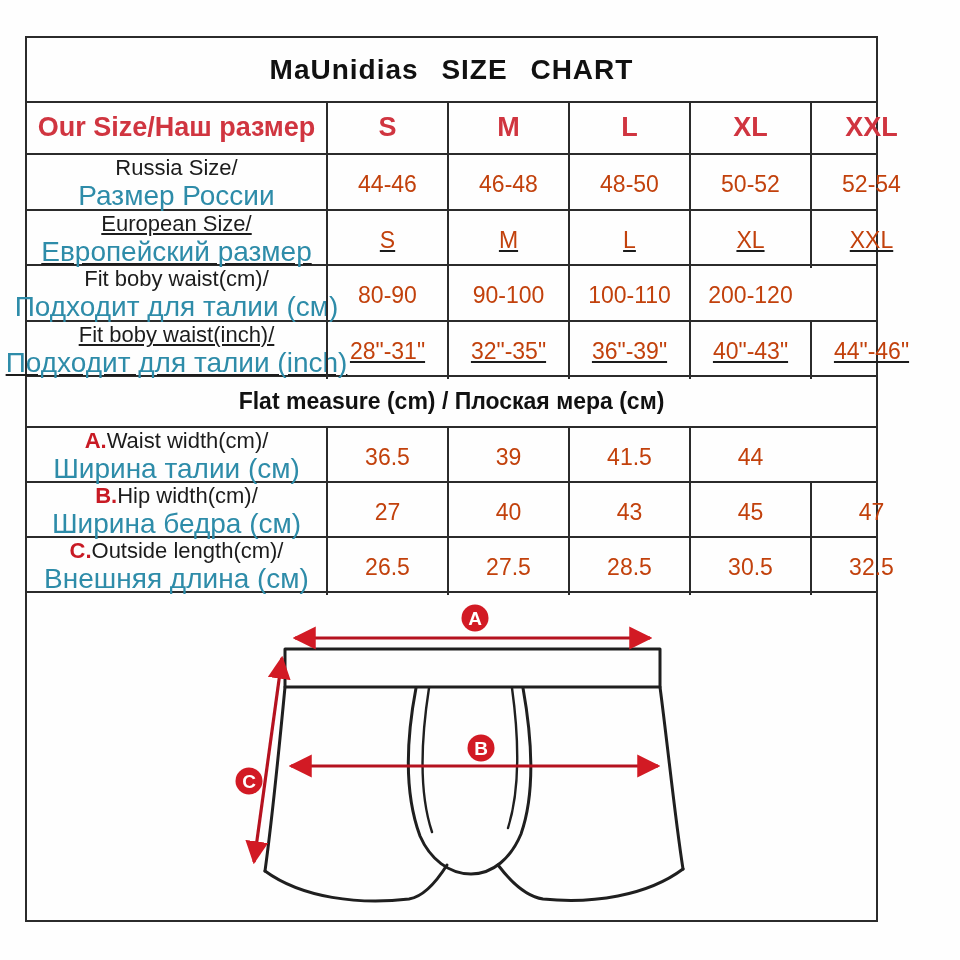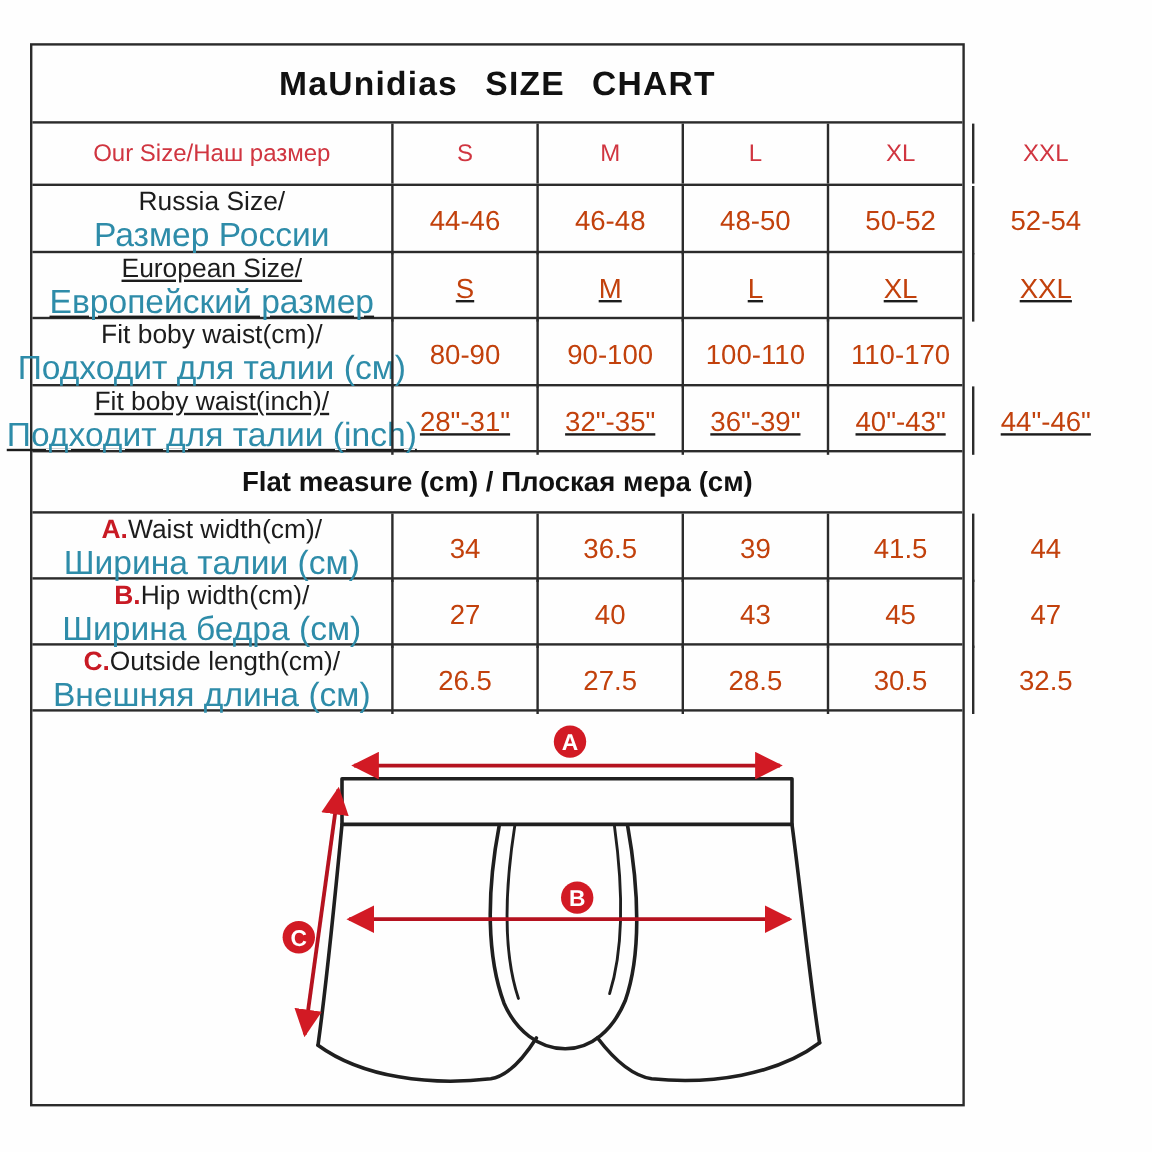--- a/index.html
+++ b/index.html
@@ -1,41 +1,41 @@
 <!DOCTYPE html>
 <html><head>
 <meta charset="utf-8">
 <style>
   html,body{margin:0;padding:0;background:#ffffff;}
   .page{
     position:relative;width:960px;height:960px;background:#fefefe;
     font-family:"Liberation Sans", sans-serif;color:#1c1c1c;overflow:hidden;
   }
   .sheet{
-    position:absolute;left:25px;top:36px;width:779px;height:886px;
+    position:absolute;left:25px;top:36px;width:853px;height:886px;
     border:2px solid #2b2b2b;background:#fefefe;box-sizing:border-box;
   }
   .trow{
     display:grid;grid-template-columns:299px 121px 121px 121px 121px 121px;
     box-sizing:border-box;border-bottom:2px solid #2b2b2b;
   }
   .fullrow{display:flex;align-items:center;justify-content:center;
     box-sizing:border-box;border-bottom:2px solid #2b2b2b;}
   .title-row{height:65px;font-size:28px;font-weight:bold;letter-spacing:1px;word-spacing:14px;color:#111;}
   .header-row{height:52px;}
   .size-row-a{height:56px;}
   .size-row-b{height:55px;text-decoration:underline;}
   .section-row{height:51px;font-size:23px;font-weight:bold;color:#111;}
   .measure-row{height:55px;}
   .cell{
     display:flex;flex-direction:column;align-items:center;justify-content:center;
     box-sizing:border-box;text-align:center;line-height:1.15;
   }
   .cell + .cell{border-left:2px solid #2b2b2b;}
-  .red-bold{color:#d03540;font-weight:normal;font-size:20px;}
+  .red-bold{color:#d03540;font-weight:bold;font-size:27px;}
   .label-en{font-size:22px;color:#1c1c1c;white-space:nowrap;}
   .label-ru{font-size:28px;color:#2e8ca9;white-space:nowrap;}
   .letter-red{color:#c81a24;font-weight:bold;}
   .value{font-size:23px;color:#c2410c;}
   .diagram-row{position:relative;height:327px;border-bottom:none;overflow:hidden;}
   .diagram-row svg{position:absolute;left:0;top:0;}
 </style>
 </head>
 <body>
 
@@ -78,21 +78,21 @@
     </div>
 
     <div class="trow size-row-a">
       <div class="cell">
         <span class="label-en">Fit boby waist(cm)/</span>
         <span class="label-ru">Подходит для талии (см)</span>
       </div>
       <div class="cell value">80-90</div>
       <div class="cell value">90-100</div>
       <div class="cell value">100-110</div>
-      <div class="cell value">110-170</div>
+      <div class="cell value">200-120</div>
     </div>
 
     <div class="trow size-row-b">
       <div class="cell">
         <span class="label-en">Fit boby waist(inch)/</span>
         <span class="label-ru">Подходит для талии (inch)</span>
       </div>
       <div class="cell value">28"-31"</div>
       <div class="cell value">32"-35"</div>
       <div class="cell value">36"-39"</div>
@@ -100,21 +100,20 @@
       <div class="cell value">44"-46"</div>
     </div>
 
     <div class="fullrow section-row">Flat measure (cm) / Плоская мера (см)</div>
 
     <div class="trow measure-row">
       <div class="cell">
         <span class="label-en"><span class="letter-red">A.</span><span>Waist width(cm)/</span></span>
         <span class="label-ru">Ширина талии (см)</span>
       </div>
-      <div class="cell value">34</div>
       <div class="cell value">36.5</div>
       <div class="cell value">39</div>
       <div class="cell value">41.5</div>
       <div class="cell value">44</div>
     </div>
 
     <div class="trow measure-row">
       <div class="cell">
         <span class="label-en"><span class="letter-red">B.</span><span>Hip width(cm)/</span></span>
         <span class="label-ru">Ширина бедра (см)</span>

